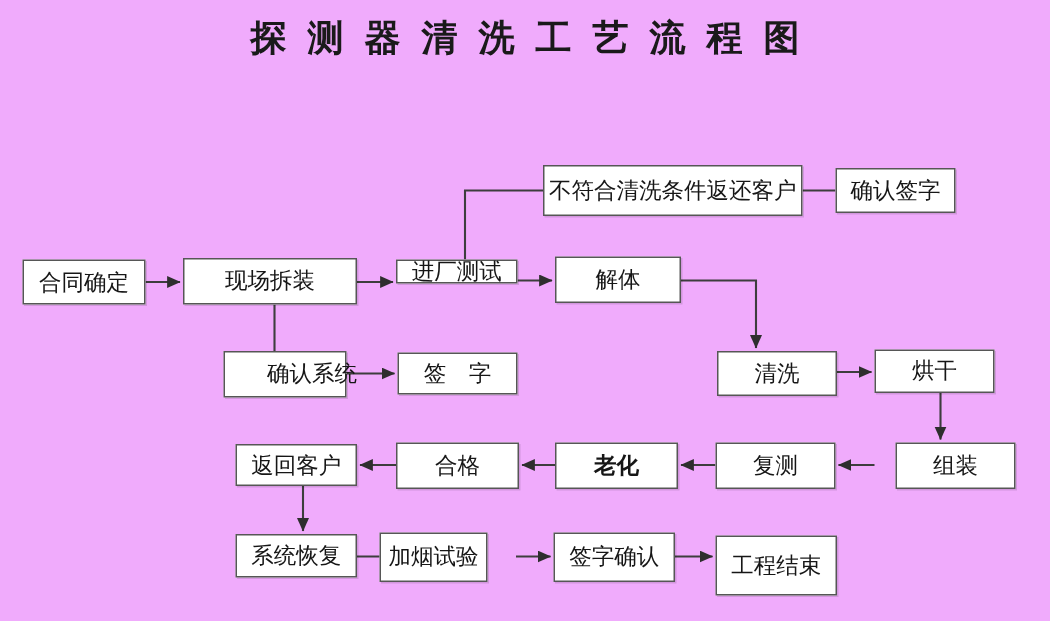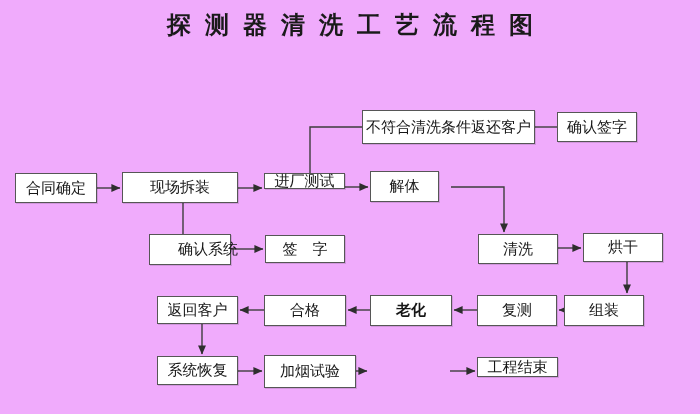--- a/index.html
+++ b/index.html
@@ -74,34 +74,35 @@
 
     <polyline class="wire" marker-end="url(#arrow)" points="202,324 202,354"></polyline>
     <polyline class="wire" marker-end="url(#arrow)" points="238,371 262,371"></polyline>
     <polyline class="wire" marker-end="url(#arrow)" points="344,371 367,371"></polyline>
     <polyline class="wire" marker-end="url(#arrow)" points="450,371 475,371"></polyline>
   </svg>
 
   <div class="node" style="left:15px;  top:173px; width:82px;  height:30px;">合同确定</div>
   <div class="node" style="left:122px; top:172px; width:116px; height:31px;">现场拆装</div>
   <div class="node" style="left:264px; top:173px; width:81px;  height:16px;">进厂测试</div>
-  <div class="node" style="left:370px; top:171px; width:69px;  height:31px;">解体</div>
+  <div class="node" style="left:370px; top:171px; width:84px;  height:31px;">解体</div>
 
   <div class="node" style="left:557px; top:112px; width:80px;  height:30px;">确认签字</div>
   <div class="node" style="left:362px; top:110px; width:173px; height:34px;">不符合清洗条件返还客户</div>
 
   <div class="node" style="left:149px; top:234px; width:82px;  height:31px;padding-left:36px;">确认系统</div>
   <div class="node" style="left:478px; top:234px; width:80px;  height:30px;">清洗</div>
 
   <div class="node" style="left:265px; top:235px; width:80px;  height:28px;">签　字</div>
   <div class="node" style="left:583px; top:233px; width:80px;  height:29px;">烘干</div>
 
   <div class="node" style="left:157px; top:296px; width:81px;  height:28px;">返回客户</div>
   <div class="node" style="left:264px; top:295px; width:82px;  height:31px;">合格</div>
   <div class="node" style="left:370px; top:295px; width:82px;  height:31px;font-weight:bold;">老化</div>
   <div class="node" style="left:477px; top:295px; width:80px;  height:31px;">复测</div>
-  <div class="node" style="left:564px; top:295px; width:80px;  height:31px;">组装</div>
+  <div class="node" style="left:597px; top:295px; width:80px;  height:31px;">组装</div>
 
   <div class="node" style="left:157px; top:356px; width:81px;  height:29px;">系统恢复</div>
-  <div class="node" style="left:264px; top:355px; width:92px;  height:33px;">加烟试验</div>
-  <div class="node" style="left:477px; top:357px; width:81px;  height:20px;">工程结束</div>
+  <div class="node" style="left:253px; top:355px; width:72px;  height:33px;">加烟试验</div>
+  <div class="node" style="left:369px; top:355px; width:81px;  height:33px;">签字确认</div>
+  <div class="node" style="left:477px; top:357px; width:81px;  height:40px;">工程结束</div>
 
 </div>
 
 </body></html>

